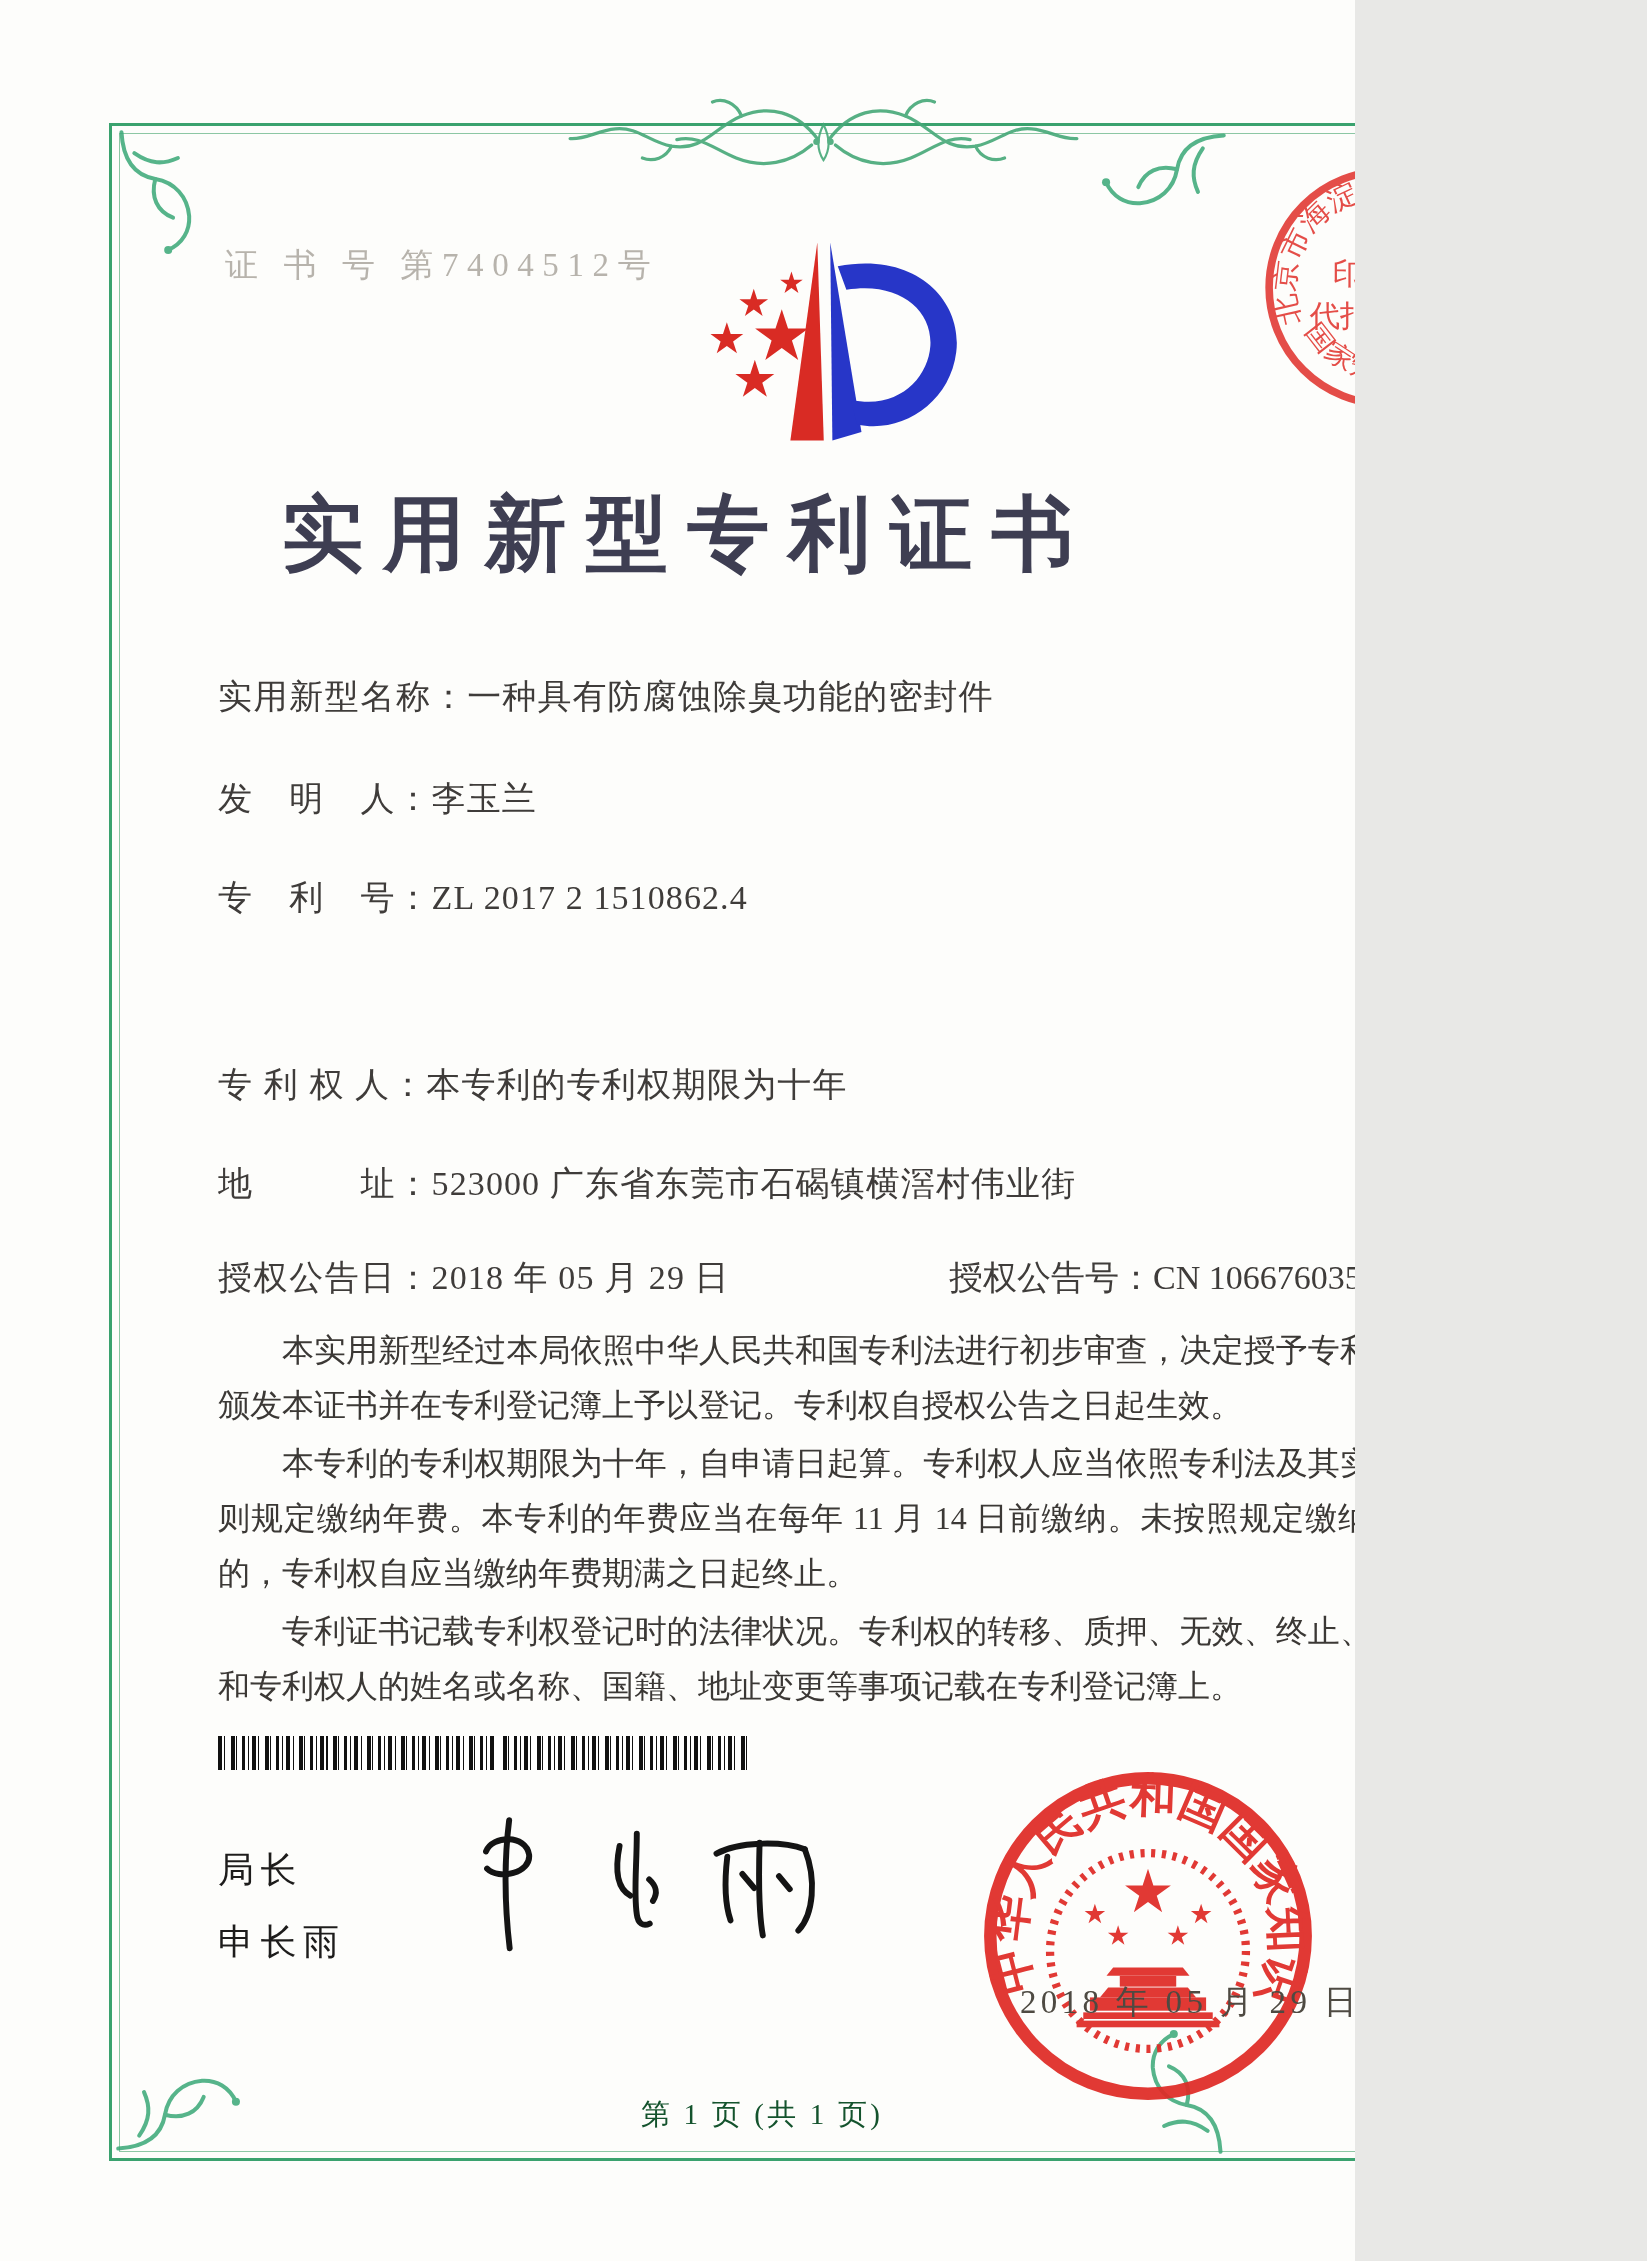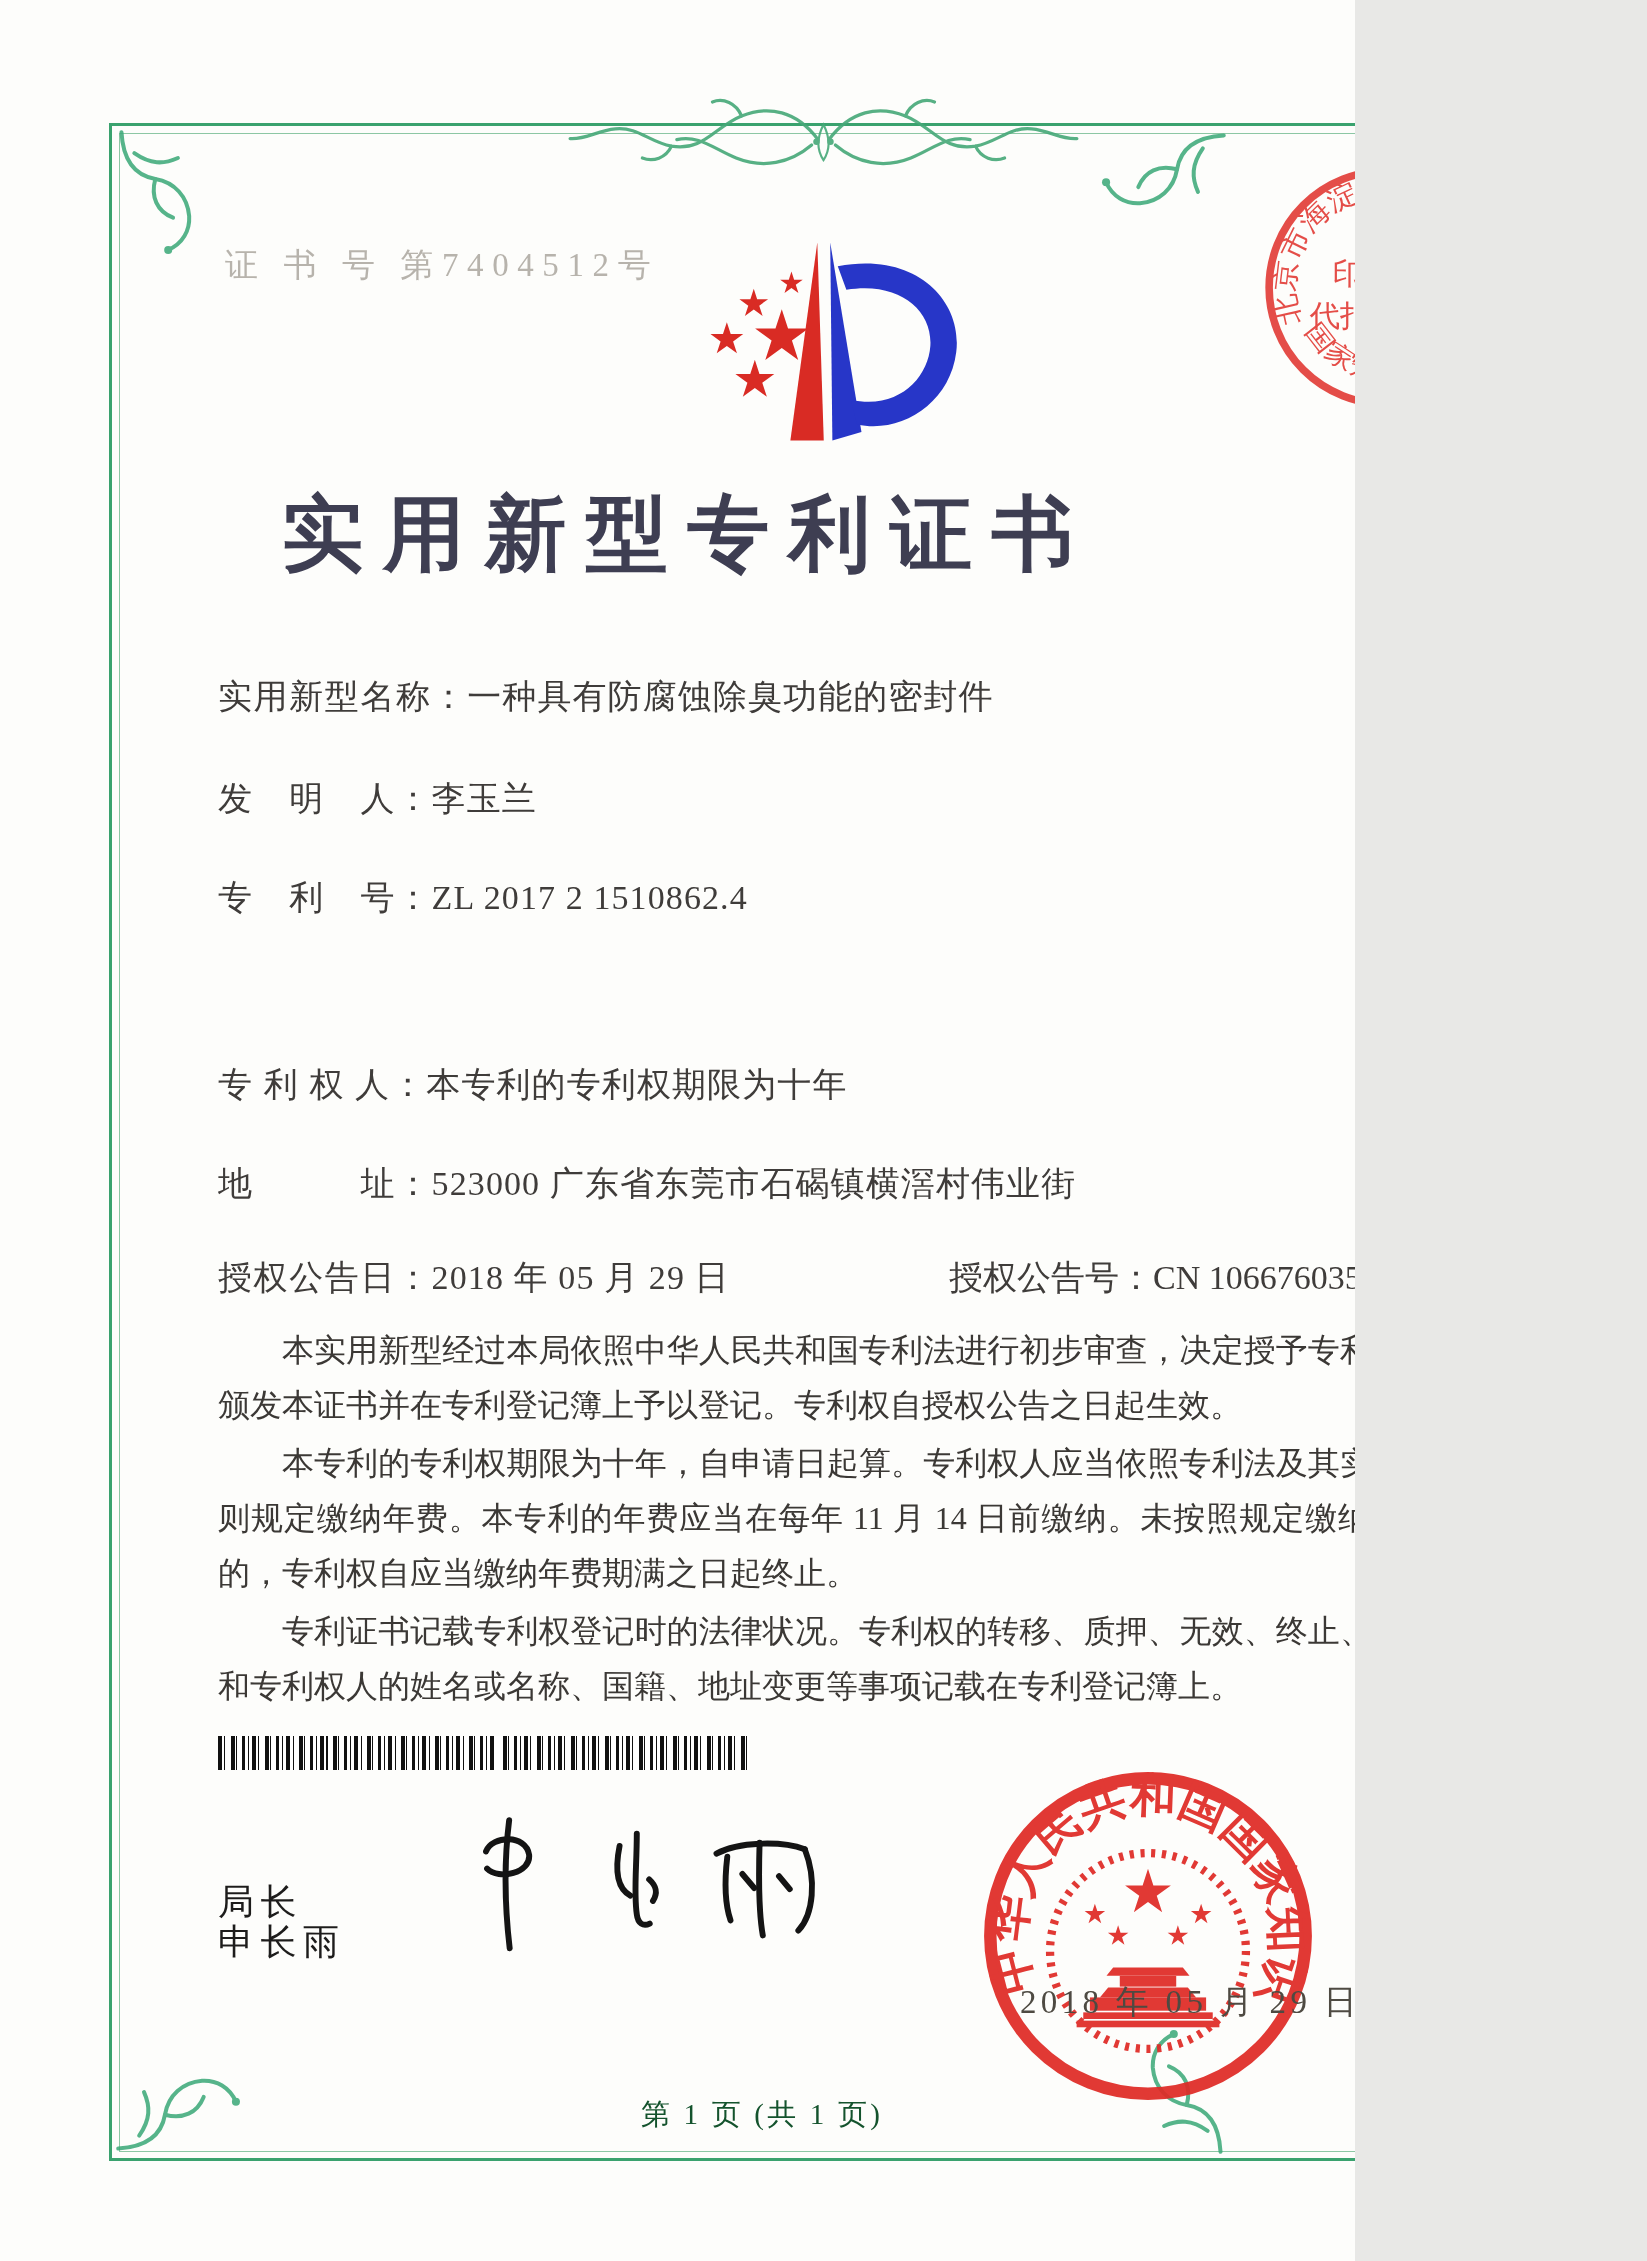--- a/index.html
+++ b/index.html
@@ -55,21 +55,21 @@
       #111 6.5px 7.5px, #fff 7.5px 13px,
       #111 13px 16.7px, #fff 16.7px 18.3px,
       #111 18.3px 19.4px, #fff 19.4px 24px,
       #111 24px 27.5px, #fff 27.5px 30px,
       #111 30px 31px, #fff 31px 34px);
   }
   .post,.post-name{
     position:absolute; left:218px; font-size:36px; color:#1d1c1b;
     font-family:"Liberation Sans","DejaVu Sans",sans-serif; letter-spacing:6.5px; font-weight:500;
   }
-  .post{top:1846px;margin-top:32px;} .post-name{top:1918px;}
+  .post{top:1846px;} .post-name{top:1918px;}
   .signature{position:absolute; left:458px; top:1804px; width:377px; height:167px;}
   .office-seal{position:absolute; left:982px; top:1770px; width:332px; height:332px; opacity:.93;}
   .tax-seal{position:absolute; left:1259px; top:161px; width:253px; height:253px; opacity:.9;}
   .seal-date{
     position:absolute; left:1020px; top:1980px; font-size:33px; color:#4e4a42;
     letter-spacing:4.3px; z-index:5; white-space:pre;
   }
   .page-footer{
     position:absolute; left:0; top:2095px; width:1524px; text-align:center;
     font-size:29px; color:#14532d; letter-spacing:3.2px;

